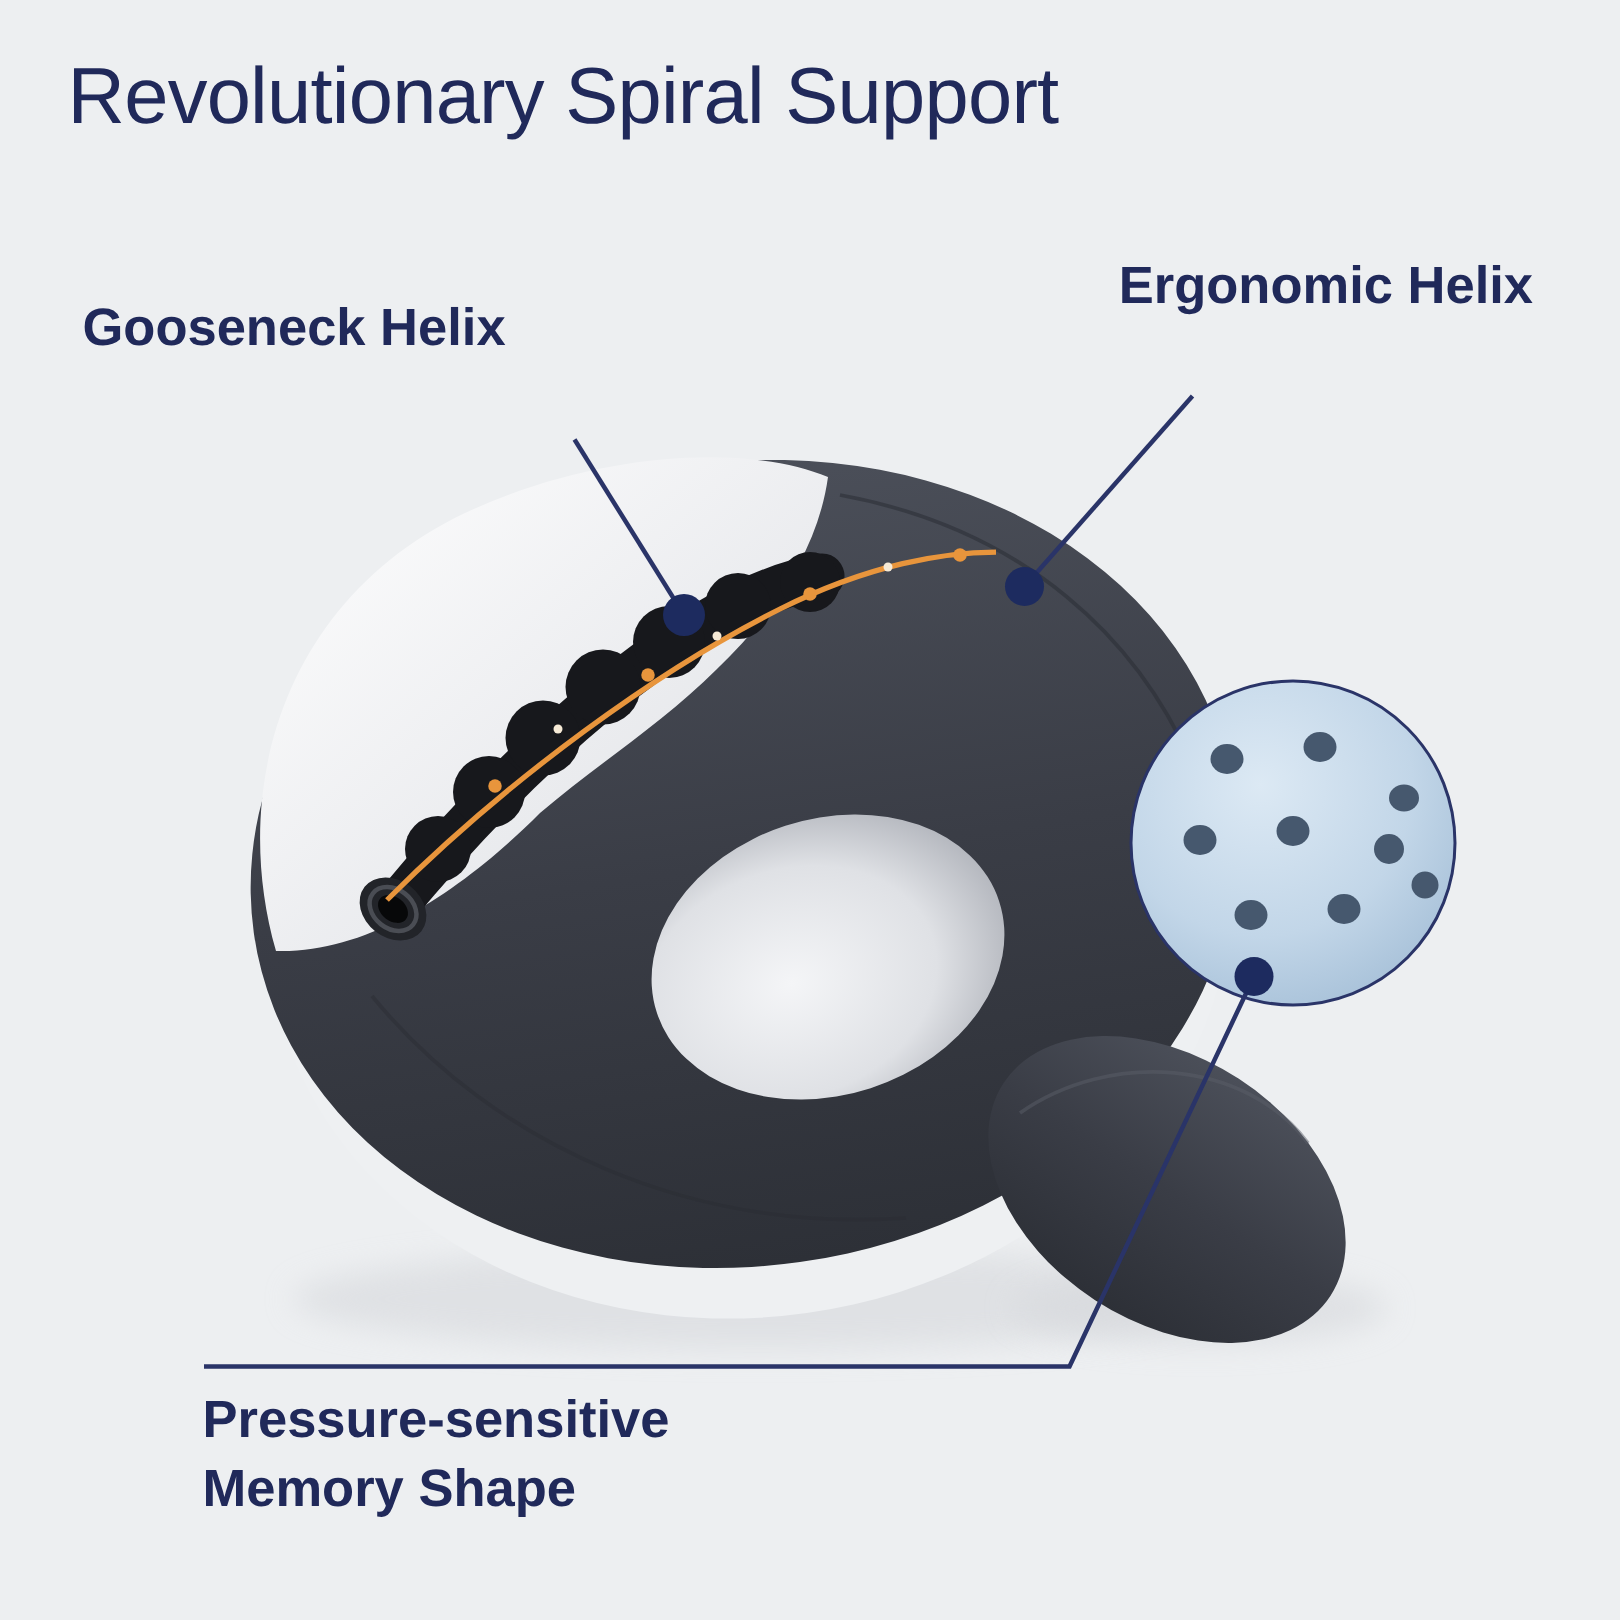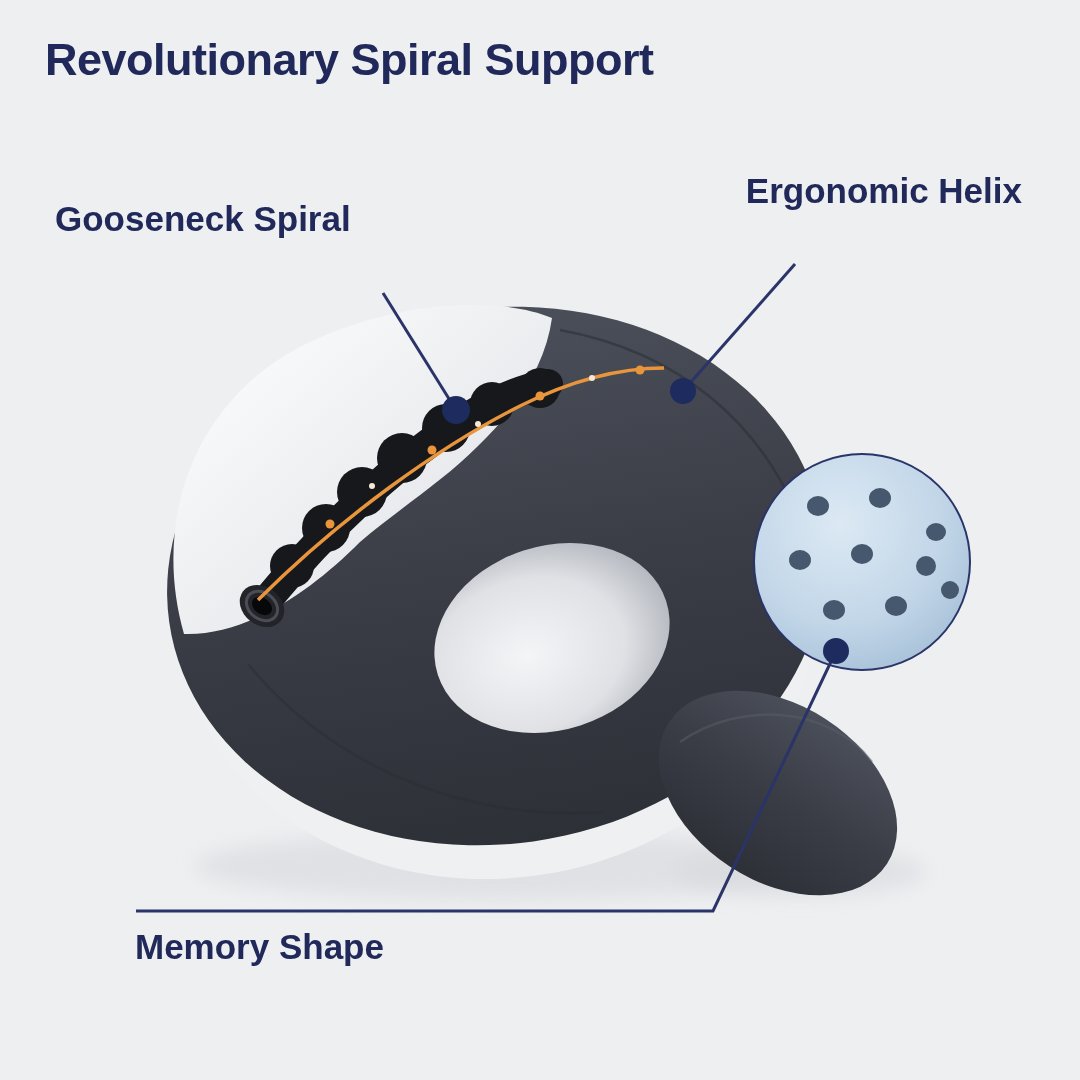--- a/index.html
+++ b/index.html
@@ -20,22 +20,22 @@
     inset: 0;
     width: 1080px;
     height: 1080px;
     display: block;
   }
   .title {
     position: absolute;
     left: 45px;
     top: 34px;
     margin: 0;
-    font-size: 45px;
-    font-weight: 700;
+    font-size: 53px;
+    font-weight: 400;
     letter-spacing: -0.5px;
     color: var(--text_navy, #20295a);
   }
   .label {
     position: absolute;
     font-size: 35px;
     font-weight: 700;
     line-height: 1.32;
     color: var(--text_navy, #20295a);
   }
@@ -162,24 +162,25 @@
       <circle class="dot" cx="683" cy="391" r="13"></circle>
 
       <path class="leader" d="M 836 651 L 713 911 L 136 911"></path>
       <circle class="dot" cx="836" cy="651" r="13"></circle>
     </g>
   </svg>
 
   <h1 class="title">Revolutionary Spiral Support</h1>
 
   <div class="label label-gooseneck">
-    <div>Gooseneck Spiral</div>
+    <div>Gooseneck Helix</div>
   </div>
 
   <div class="label label-helix">
     <div>Ergonomic Helix</div>
   </div>
 
   <div class="label label-foam">
+    <div>Pressure-sensitive</div>
     <div>Memory Shape</div>
   </div>
 
 </div>
 
 </body></html>

